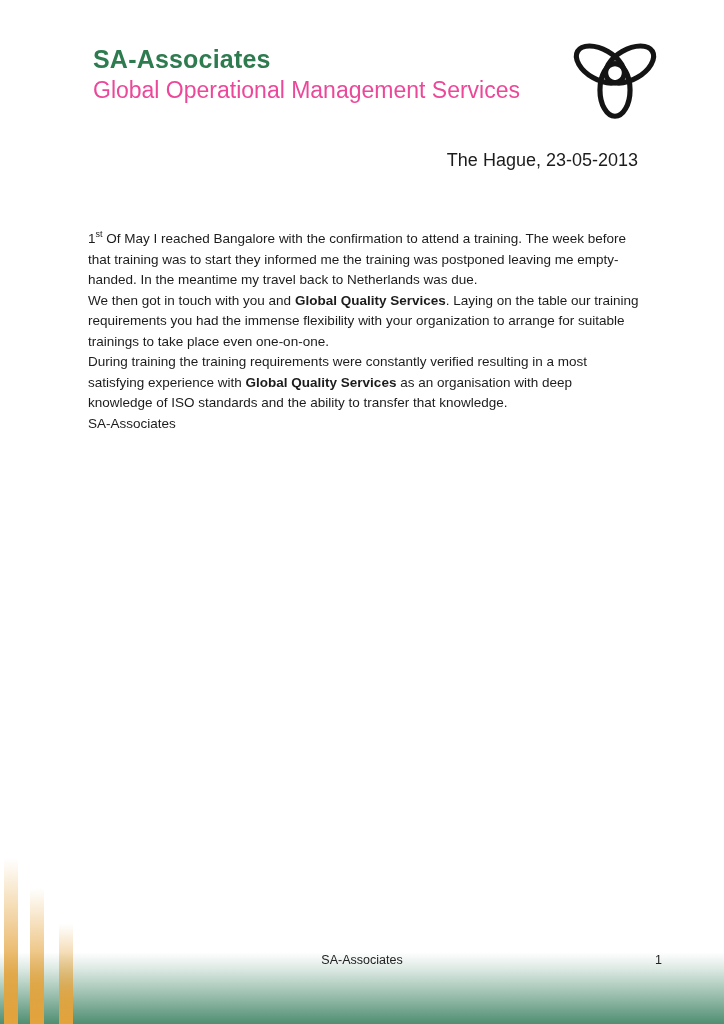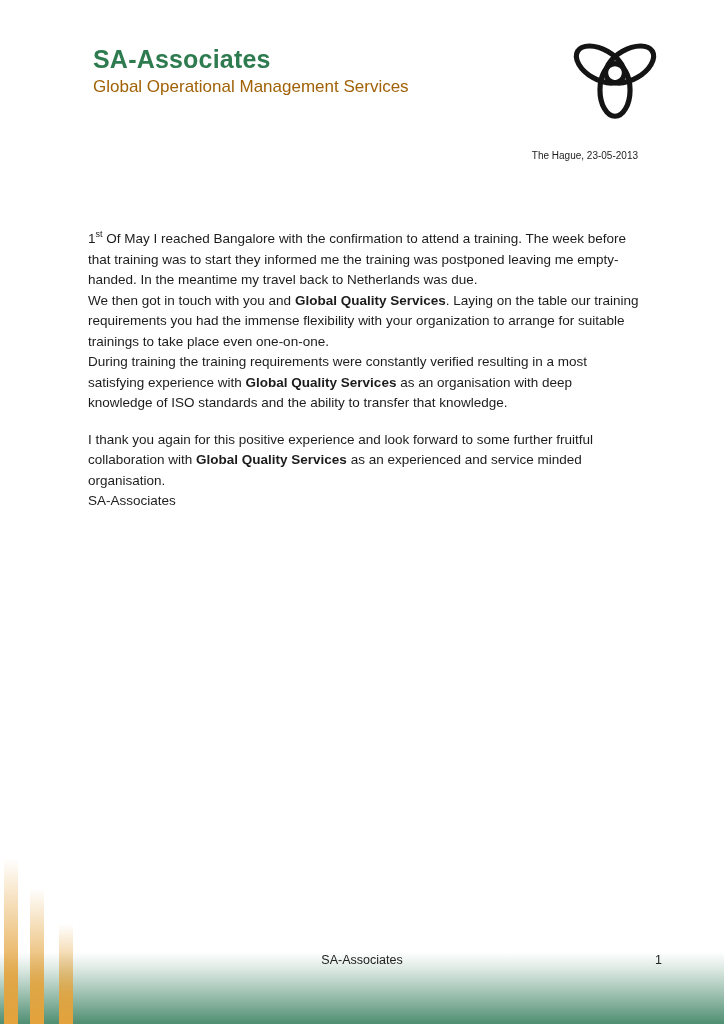--- a/index.html
+++ b/index.html
@@ -24,32 +24,32 @@
   .company-name{
     margin:0;
     font-size:25px;
     font-weight:bold;
     color:var(--brand-green);
     letter-spacing:0.2px;
     line-height:1.1;
   }
   .tagline{
     margin:3px 0 0 0;
-    font-size:17px;
-    color:#a16207;
+    font-size:23px;
+    color:#ec4899;
     line-height:1.2;
   }
   .logo{
     position:absolute;left:568px;top:26px;
     width:94px;height:94px;
   }
   
   .date-line{
     position:absolute;top:150px;right:86px;
-    font-size:10px;
+    font-size:18px;
   }
   
   .letter-body{
     position:absolute;left:88px;top:213px;width:552px;
     font-size:13.5px;
     line-height:20.5px;
   }
   .letter-body p{margin:0;}
   .letter-body p.gap{margin-top:16px;}
   .letter-body sup{
@@ -114,21 +114,20 @@
       </g>
     </svg>
   </div>
 
   <div class="date-line">The Hague, 23-05-2013</div>
 
   <div class="letter-body" id="letter-body">
       <p class="gap"><span>1</span><sup>st</sup><span> Of May I reached Bangalore with the confirmation to attend a training. The week before that training was to start they informed me the training was postponed leaving me empty-handed. In the meantime my travel back to Netherlands was due.</span></p>
       <p><span>We then got in touch with you and </span><b>Global Quality Services</b><span>. Laying on the table our training requirements you had the immense flexibility with your organization to arrange for suitable trainings to take place even one-on-one.</span></p>
       <p><span>During training the training requirements were constantly verified resulting in a most satisfying experience with </span><b>Global Quality Services</b><span> as an organisation with deep knowledge of ISO standards and the ability to transfer that knowledge.</span></p>
-      <p class="gap"><span>I thank you again for this positive experience and look forward to some further fruitful collaboration with </span><b>Global Quality Services</b><span> as an experienced and service minded organisation.</span></p>
       <p><span>SA-Associates</span></p>
     </div>
 
   <div class="footer">
     <span class="footer-company">SA-Associates</span>
     <span class="footer-page">1</span>
   </div>
 
   <div class="bottom-gradient"></div>
   <div class="stripe stripe-1"></div>

